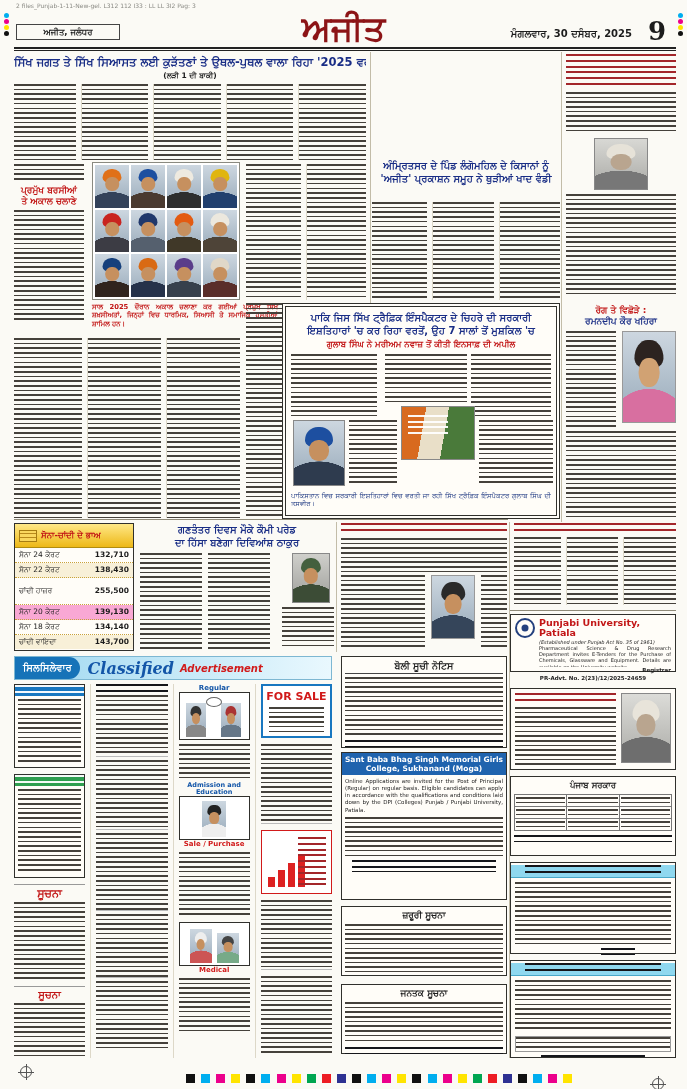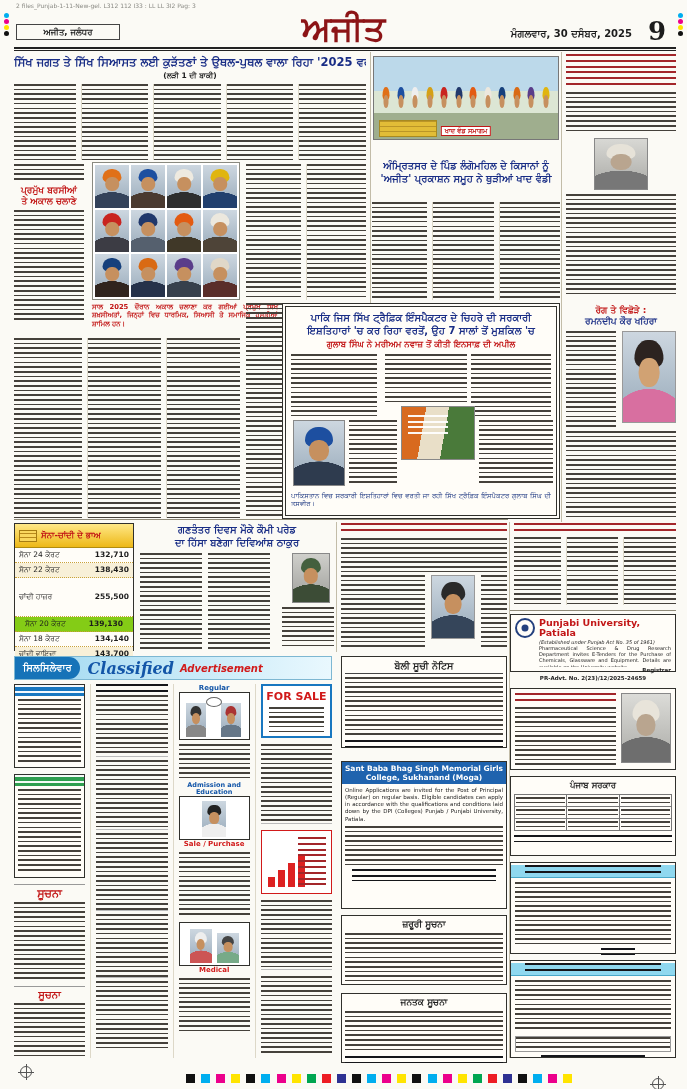--- a/index.html
+++ b/index.html
@@ -120,41 +120,20 @@
     <div class="cols">
       <div class="fk"></div>
       <div class="fk"></div>
       <div class="fk"></div>
     </div>
   </div>
 
   <div class="a vr" style="left:370px;top:52px;height:466px"></div>
   <div class="a vr" style="left:561px;top:52px;height:470px"></div>
 
-  <div class="a" style="left:373px;top:56px;width:186px;height:84px;border:1px solid #777;overflow:hidden;
-              background:linear-gradient(#bcd9ea 0 42%,#dce6d4 42% 68%,#9fae8e 68% 100%)">
-    <div style="position:absolute;bottom:16px;left:6px;right:6px;height:40px;display:flex;gap:2px">
-      <div class="person" style="flex:1;--t:#e07018;--coat:#3a4452;background:none"></div>
-      <div class="person" style="flex:1;--t:#1d4fa0;--coat:#54412f;background:none"></div>
-      <div class="person" style="flex:1;--t:#eee;--coat:#384a5e;background:none"></div>
-      <div class="person" style="flex:1;--t:#d4a017;--coat:#2e2e2e;background:none"></div>
-      <div class="person" style="flex:1;--t:#c9241f;--coat:#45525e;background:none"></div>
-      <div class="person" style="flex:1;--t:#20386b;--coat:#5c4a36;background:none"></div>
-      <div class="person" style="flex:1;--t:#e35b12;--coat:#333d48;background:none"></div>
-      <div class="person" style="flex:1;--t:#ece8de;--coat:#4a3c30;background:none"></div>
-      <div class="person" style="flex:1;--t:#16407c;--coat:#3e4a56;background:none"></div>
-      <div class="person" style="flex:1;--t:#d96a14;--coat:#2c3846;background:none"></div>
-      <div class="person" style="flex:1;--t:#5a3d8a;--coat:#48545e;background:none"></div>
-      <div class="person" style="flex:1;--t:#e0b50f;--coat:#39454f;background:none"></div>
-    </div>
-    <div style="position:absolute;left:5px;bottom:2px;width:58px;height:17px;border:1px solid #a88a20;
-                background:repeating-linear-gradient(0deg,#e2bd37 0 4px,#bb9627 4px 5px)"></div>
-    <div style="position:absolute;left:50%;bottom:3px;transform:translateX(-50%);background:#fff;color:#c21616;
-                font-size:6.5px;font-weight:bold;padding:0 3px;border:1px solid #c21616;white-space:nowrap">ਖਾਦ ਵੰਡ ਸਮਾਗਮ</div>
-  </div>
   <div class="a hN" style="left:372px;top:160px;width:188px;text-align:center;font-size:10px;line-height:1.25">
     <span>ਅੰਮ੍ਰਿਤਸਰ ਦੇ ਪਿੰਡ ਲੰਗੋਮਹਿਲ ਦੇ ਕਿਸਾਨਾਂ ਨੂੰ</span><br><span>'ਅਜੀਤ' ਪ੍ਰਕਾਸ਼ਨ ਸਮੂਹ ਨੇ ਥੁੜੀਆਂ ਖਾਦ ਵੰਡੀ</span>
   </div>
   <div class="a" style="left:372px;top:202px;width:188px;height:98px">
     <div class="cols">
       <div class="fk"></div>
       <div class="fk"></div>
       <div class="fk"></div>
     </div>
   </div>
@@ -207,25 +186,25 @@
       <div class="hR" style="font-size:8.5px;white-space:nowrap;overflow:hidden">ਸੋਨਾ-ਚਾਂਦੀ ਦੇ ਭਾਅ</div>
     </div>
     <div style="display:flex;justify-content:space-between;padding:2px 4px;font-size:7.5px;border-bottom:1px dotted #c9a23a">
       <span>ਸੋਨਾ 24 ਕੈਰਟ</span>
       <span style="font-weight:bold">132,710</span>
     </div>
     <div style="display:flex;justify-content:space-between;padding:2px 4px;font-size:7.5px;border-bottom:1px dotted #c9a23a;background:#f8f0d8">
       <span>ਸੋਨਾ 22 ਕੈਰਟ</span>
       <span style="font-weight:bold">138,430</span>
     </div>
-    <div style="display:flex;justify-content:space-between;padding:14px 4px;font-size:7.5px;border-bottom:1px dotted #c9a23a">
+    <div style="display:flex;justify-content:space-between;padding:8px 4px;font-size:7.5px;border-bottom:1px dotted #c9a23a">
       <span>ਚਾਂਦੀ ਹਾਜ਼ਰ</span>
       <span style="font-weight:bold">255,500</span>
     </div>
-    <div style="display:flex;justify-content:space-between;padding:2px 10px;font-size:7.5px;border-bottom:1px dotted #c9a23a;background:#84cc16">
+    <div style="display:flex;justify-content:space-between;padding:2px 4px;font-size:7.5px;border-bottom:1px dotted #c9a23a;background:#f9a8d4">
       <span>ਸੋਨਾ 20 ਕੈਰਟ</span>
       <span style="font-weight:bold">139,130</span>
     </div>
     <div style="display:flex;justify-content:space-between;padding:2px 4px;font-size:7.5px;border-bottom:1px dotted #c9a23a">
       <span>ਸੋਨਾ 18 ਕੈਰਟ</span>
       <span style="font-weight:bold">134,140</span>
     </div>
     <div style="display:flex;justify-content:space-between;padding:2px 4px;font-size:7.5px;background:#f8f0d8">
       <span>ਚਾਂਦੀ ਵਾਇਦਾ</span>
       <span style="font-weight:bold">143,700</span>
@@ -357,21 +336,21 @@
           </div>
           <div class="fkr" style="position:absolute;right:5px;top:6px;width:28px;height:48px"></div>
         </div>
         <div class="fk" style="height:70px;margin:6px 0;border-bottom:1px solid #bbb"></div>
         <div class="fk" style="height:80px"></div>
       </div>
     </div>
   </div>
 
   <div class="a" style="left:341px;top:656px;width:166px;height:402px">
-    <div class="bx" style="height:92px;padding:3px;margin-bottom:13px">
+    <div class="bx" style="height:92px;padding:3px;margin-bottom:4px">
       <div style="text-align:center;font-weight:bold;font-size:9.5px;border-bottom:1px solid #444;padding-bottom:1px">ਬੋਲੀ ਸੂਚੀ ਨੋਟਿਸ</div>
       <div class="fk" style="height:60px;margin-top:3px"></div>
       <div class="fkb" style="height:7px;margin-top:3px"></div>
     </div>
     <div class="bx" style="height:148px;margin-bottom:6px">
       <div style="background:#1f63ae;color:#fff;font-weight:bold;font-size:7.5px;text-align:center;padding:2px 1px;line-height:1.2">
         <span>Sant Baba Bhag Singh Memorial Girls</span><br>
         <span>College, Sukhanand (Moga)</span>
       </div>
       <div style="font-size:5.5px;line-height:1.3;text-align:justify;padding:3px;max-height:58px;overflow:hidden">Online Applications are invited for the Post of Principal (Regular) on regular basis. Eligible candidates can apply in accordance with the qualifications and conditions laid down by the DPI (Colleges) Punjab / Punjabi University, Patiala.</div>

